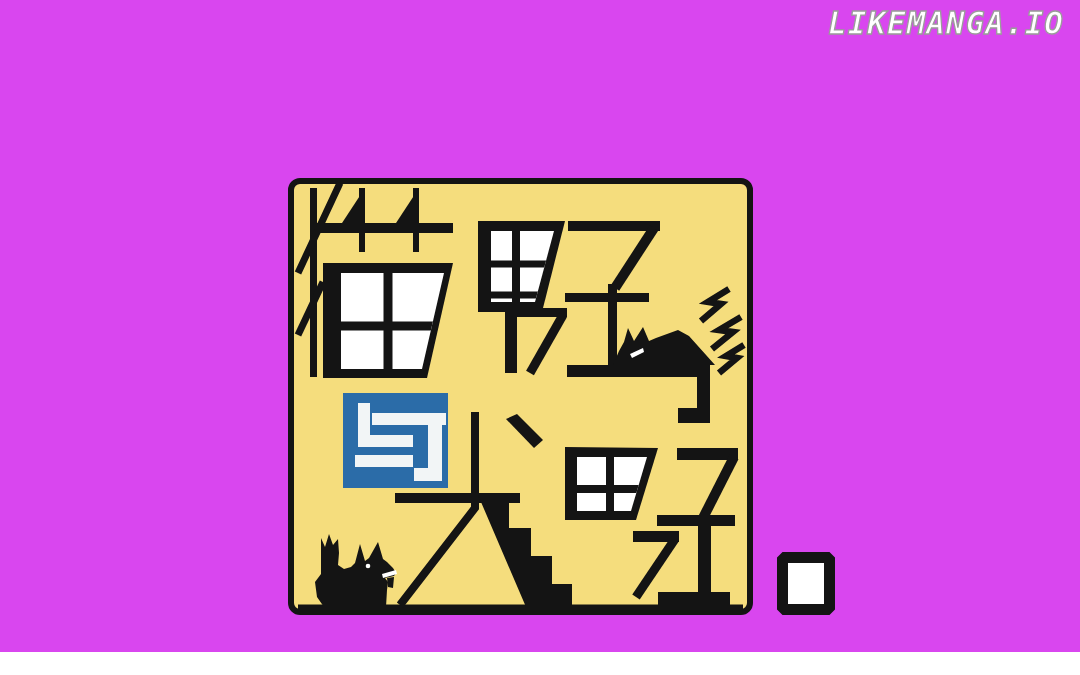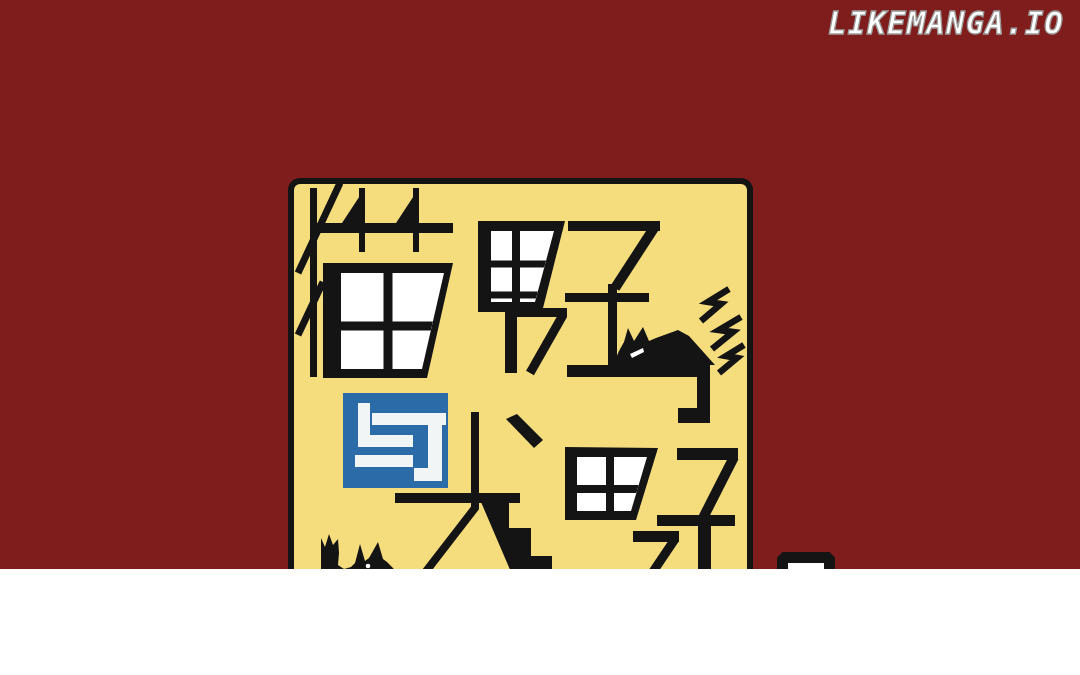--- a/index.html
+++ b/index.html
@@ -1,16 +1,16 @@
 <!DOCTYPE html>
 <html><head>
 <meta charset="utf-8">
 <style>
   html,body{margin:0;padding:0;background:#fff;}
-  .screen{position:relative;width:1080px;height:569px;background:#7f1d1d;overflow:hidden;
+  .screen{position:relative;width:1080px;height:652px;background:#d946ef;overflow:hidden;
           font-family:"Liberation Sans",sans-serif;}
   .watermark{
     position:absolute;top:5px;right:16px;
     font-family:"DejaVu Sans Mono",monospace;
     font-style:italic;font-weight:bold;
     font-size:31px;letter-spacing:1px;
     color:#ffffff;
     -webkit-text-stroke:1.3px #9b9b9b;
     text-shadow:0 0 1px #b0b0b0;
     user-select:none;

